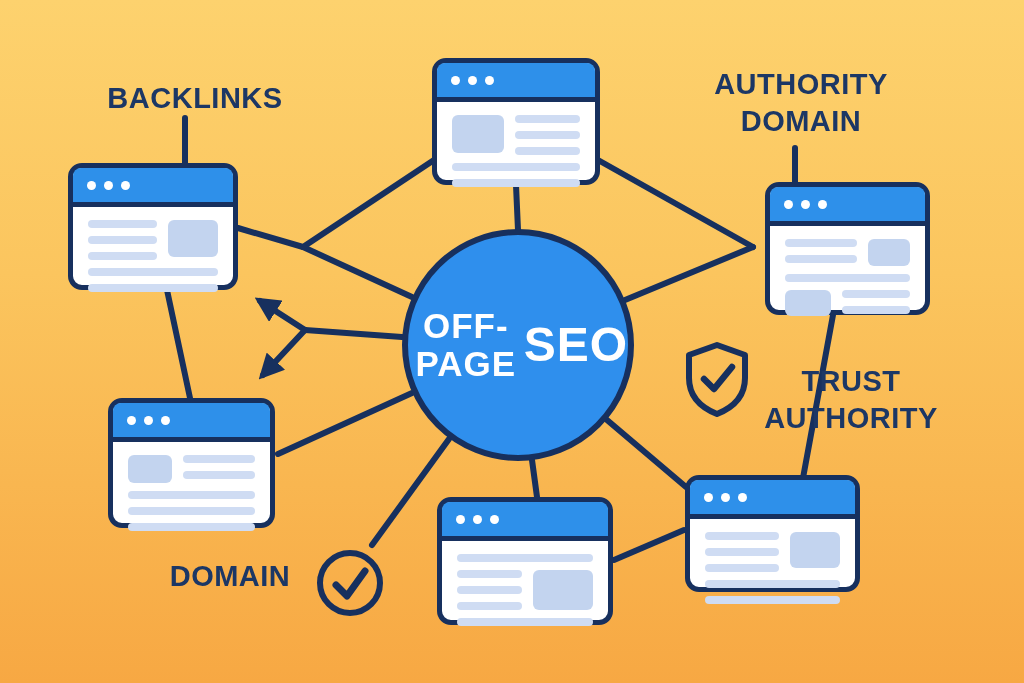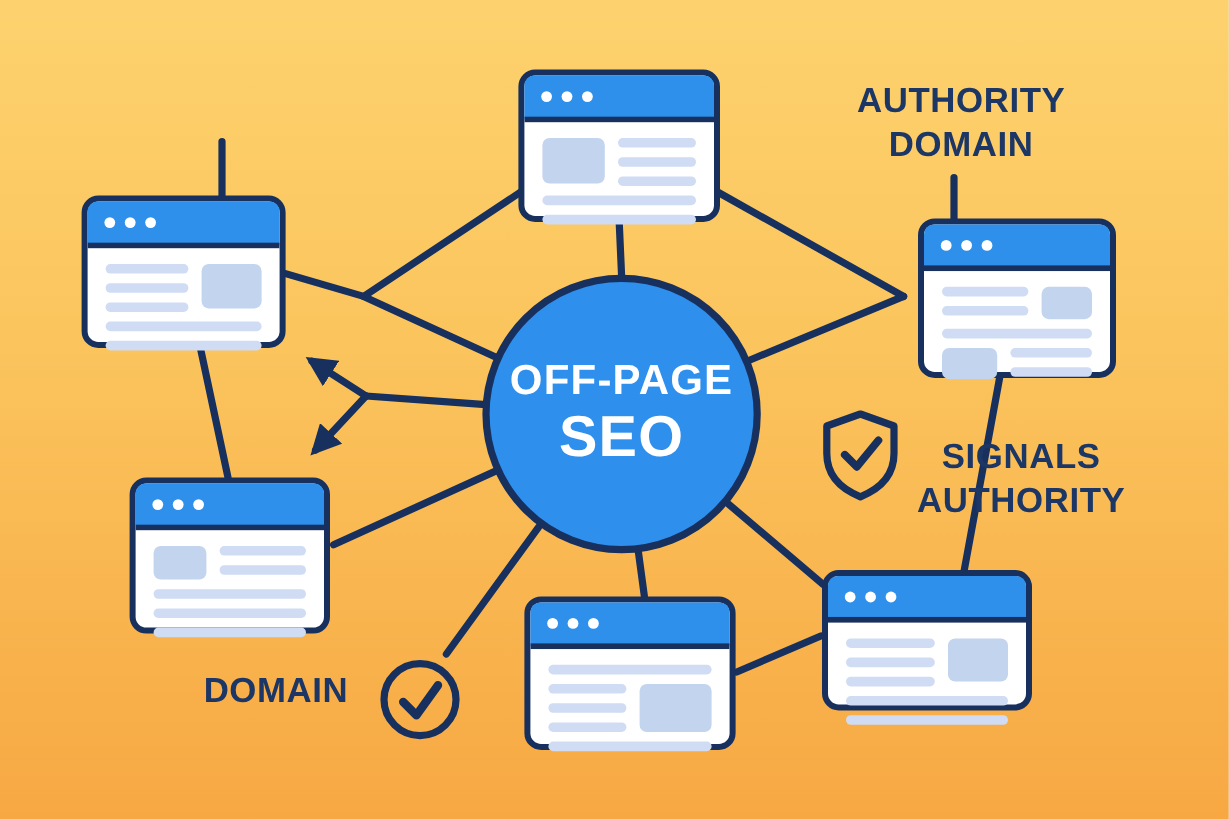--- a/index.html
+++ b/index.html
@@ -25,21 +25,21 @@
     flex:1;padding:13px 15px;display:flex;flex-direction:column;gap:8px;justify-content:center;
   }
   .row{display:flex;gap:11px;align-items:flex-start;}
   .col{flex:1;display:flex;flex-direction:column;gap:8px;}
   .ln{height:8px;border-radius:4px;background:#CFDCF3;width:100%;}
   .blk{flex:none;border-radius:6px;background:#C3D4EF;}
   
   .circle{
     position:absolute;left:402px;top:229px;width:232px;height:232px;
     background:#2F8FED;border:6px solid #17305E;border-radius:50%;box-sizing:border-box;
-    display:flex;flex-direction:column;align-items:center;justify-content:center;
+    display:flex;flex-direction:row;align-items:center;justify-content:center;
     color:#FFFFFF;font-weight:bold;text-align:center;
   }
   .circle .l1{font-size:35px;letter-spacing:1px;line-height:1.1;}
   .circle .l2{font-size:48px;letter-spacing:1px;line-height:1.15;}
   
   .lbl{
     position:absolute;color:#1C3765;font-weight:bold;font-size:29px;
     letter-spacing:0.5px;text-align:center;line-height:37px;white-space:nowrap;
   }
 </style>
@@ -198,28 +198,29 @@
       <div class="ln"></div>
       <div class="ln"></div>
     </div>
   </div>
 
   <div class="circle">
     <div class="l1">OFF-PAGE</div>
     <div class="l2">SEO</div>
   </div>
 
+  <div class="lbl" style="left:60px;top:80px;width:270px;">BACKLINKS</div>
 
   <div class="lbl" style="left:670px;top:66px;width:262px;">
     <div>AUTHORITY</div>
     <div>DOMAIN</div>
   </div>
 
   <div class="lbl" style="left:726px;top:363px;width:250px;">
-    <div>SIGNALS</div>
+    <div>TRUST</div>
     <div>AUTHORITY</div>
   </div>
 
   <div class="lbl" style="left:160px;top:558px;width:140px;">DOMAIN</div>
 
   <svg class="abs" style="left:681px;top:340px;" width="72" height="78" viewBox="0 0 72 78" xmlns="http://www.w3.org/2000/svg">
     <path d="M36,5 L64,15 V38 C64,57 51,68 36,74 C21,68 8,57 8,38 V15 Z" fill="none" stroke="#17305E" stroke-width="6" stroke-linejoin="round"></path>
     <path d="M23,39 L33,49 L51,27" fill="none" stroke="#17305E" stroke-width="6.5" stroke-linecap="round" stroke-linejoin="round"></path>
   </svg>
 

